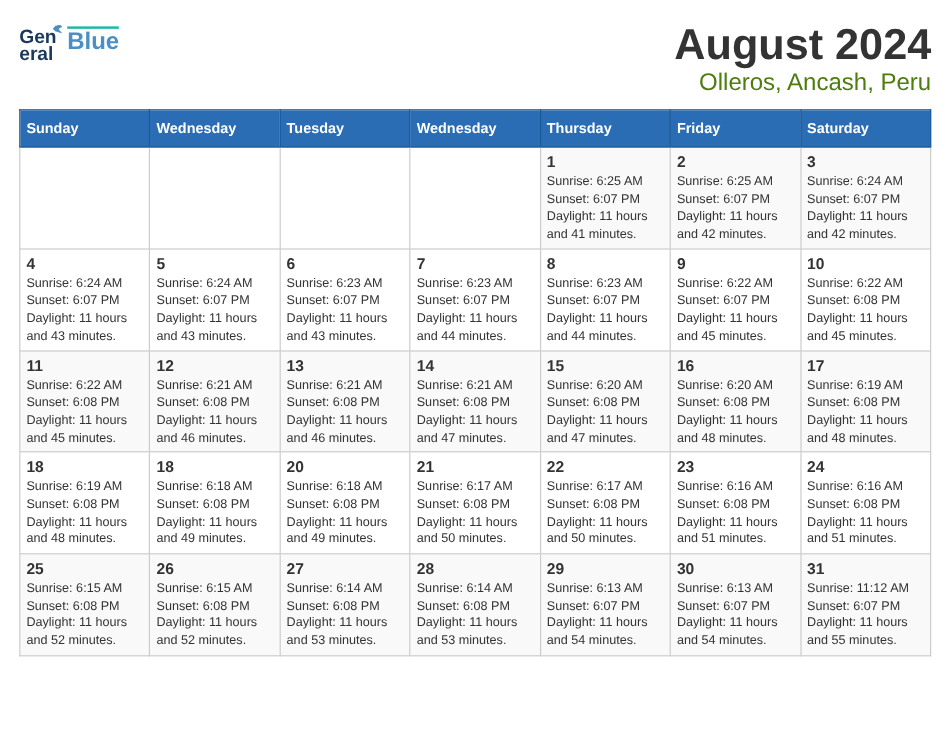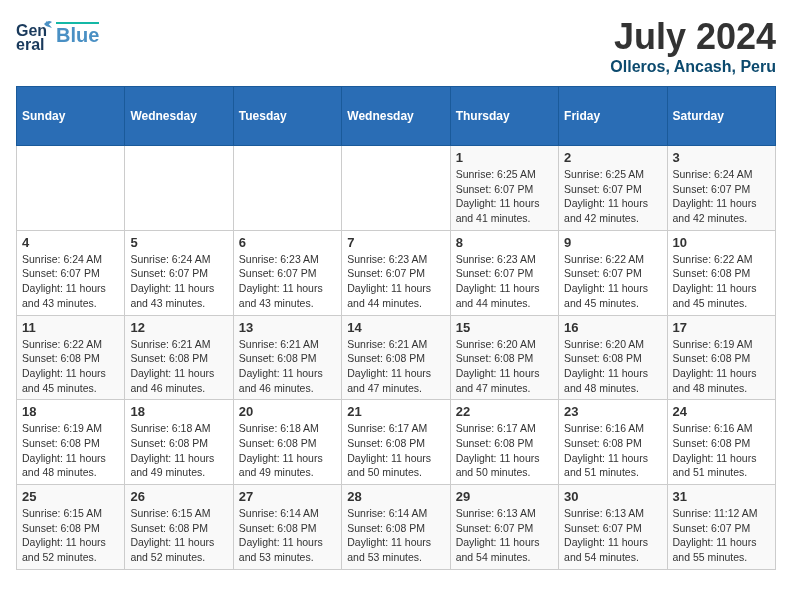--- a/index.html
+++ b/index.html
@@ -23,34 +23,34 @@
     }
     .title-area {
       text-align: right;
     }
     .title-area h1 {
       font-size: 36px;
       font-weight: bold;
       color: #333;
     }
     .title-area h2 {
-      font-size: 16px;
-      color: #0c4a6e;
-      font-weight: bold;
+      font-size: 20px;
+      color: #4d7c0f;
+      font-weight: normal;
     }
     .calendar-table {
       width: 100%;
       border-collapse: collapse;
       font-size: 11px;
     }
     .calendar-table thead tr th {
       background: #2a6db5;
       color: #fff;
       text-align: left;
-      padding: 22px 5px;
+      padding: 8px 5px;
       font-size: 12px;
       font-weight: bold;
       border: 1px solid #1a5a9a;
     }
     .calendar-table tbody tr td {
       vertical-align: top;
       padding: 4px 5px;
       border: 1px solid #ccc;
       background: #fff;
       min-height: 80px;
@@ -87,21 +87,21 @@
           <polygon points="30,5 36,12 30,10" fill="#4a90c4"></polygon>
           <path d="M28,8 Q32,3 36,6 Q33,8 30,10 Z" fill="#4a90c4"></path>
         </svg>
       </div>
       <div>
         <div style="font-size:20px;font-weight:bold;color:#4a90c4;line-height:1.1;border-top:2px solid #14b8a6;">Blue</div>
       </div>
     </div>
   </div>
   <div class="title-area">
-    <h1>July 2024</h1>
+    <h1>August 2024</h1>
     <h2>Olleros, Ancash, Peru</h2>
   </div>
 </div>
 
 <table class="calendar-table">
   <thead>
     <tr>
     <th>Sunday</th>
         <th>Wednesday</th>
         <th>Tuesday</th>

